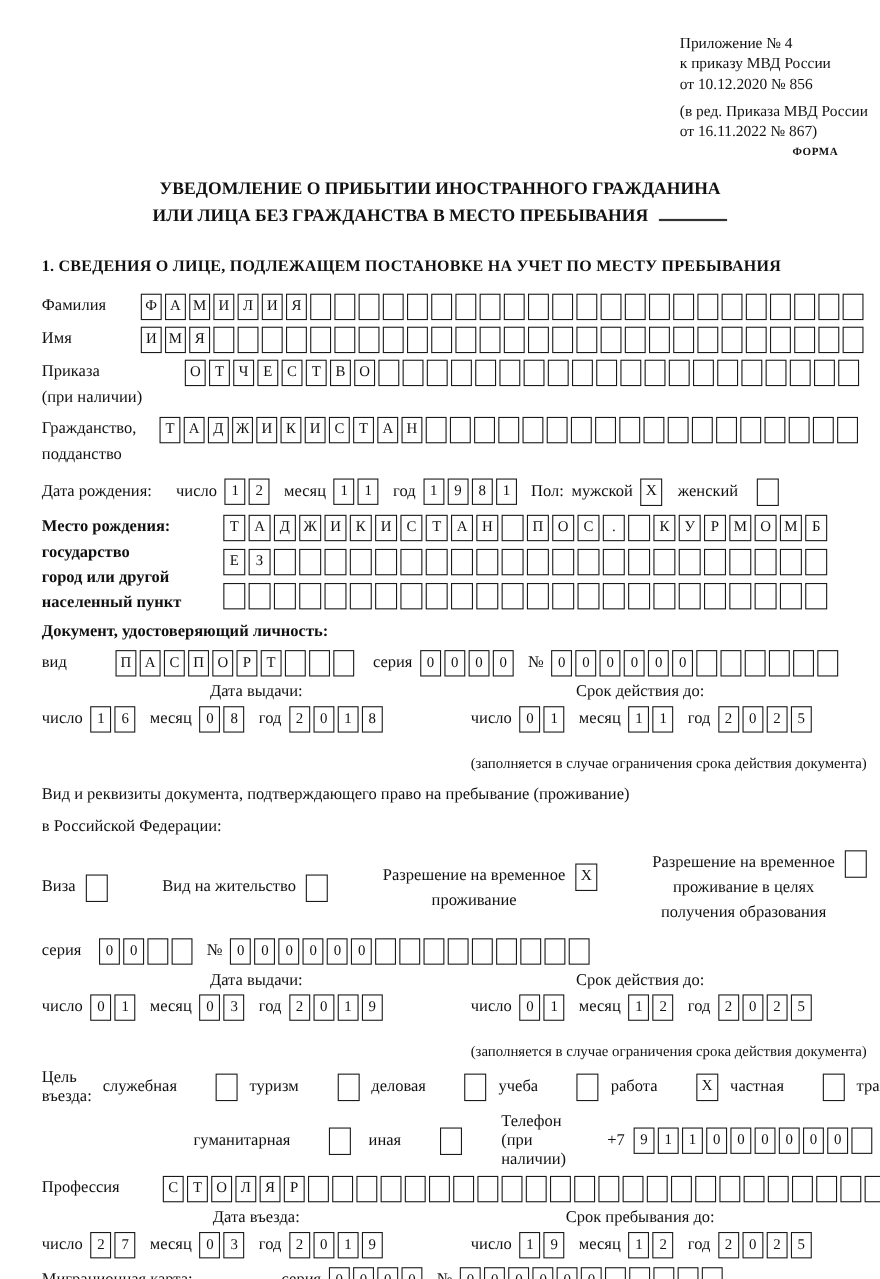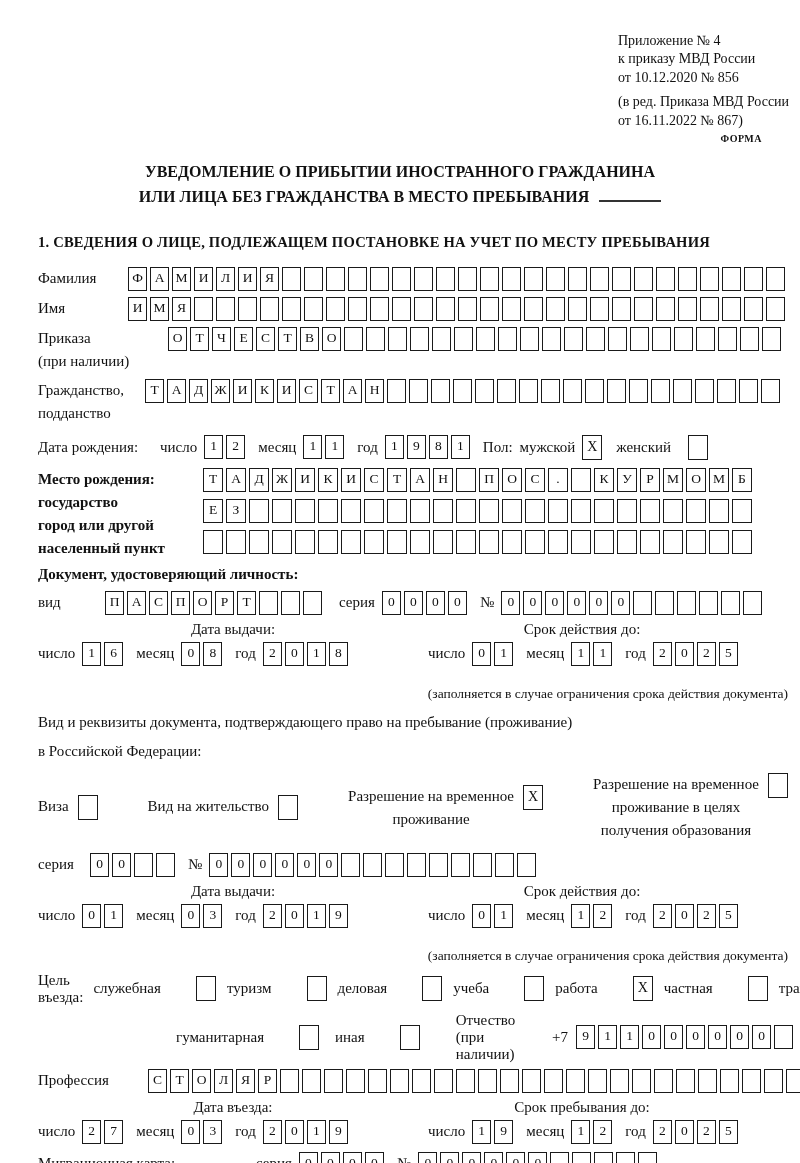--- a/index.html
+++ b/index.html
@@ -588,21 +588,21 @@
 
   <div class="frow" style="padding-left:138px; margin-top:4px;">
     <span class="popt" style="margin-left:0">
       <span>гуманитарная</span>
       <span class="checkbox"></span>
     </span>
     <span class="popt" style="margin-left:16px">
       <span>иная</span>
       <span class="checkbox"></span>
     </span>
-    <span style="margin-left:36px">Отчество (при наличии)</span>
+    <span style="margin-left:36px">Телефон (при наличии)</span>
     <span style="margin-left:26px">+7</span>
     <span class="cells" style="margin-left:8px">
         <span class="cell">9</span>
         <span class="cell">1</span>
         <span class="cell">1</span>
         <span class="cell">0</span>
         <span class="cell">0</span>
         <span class="cell">0</span>
         <span class="cell">0</span>
         <span class="cell">0</span>

